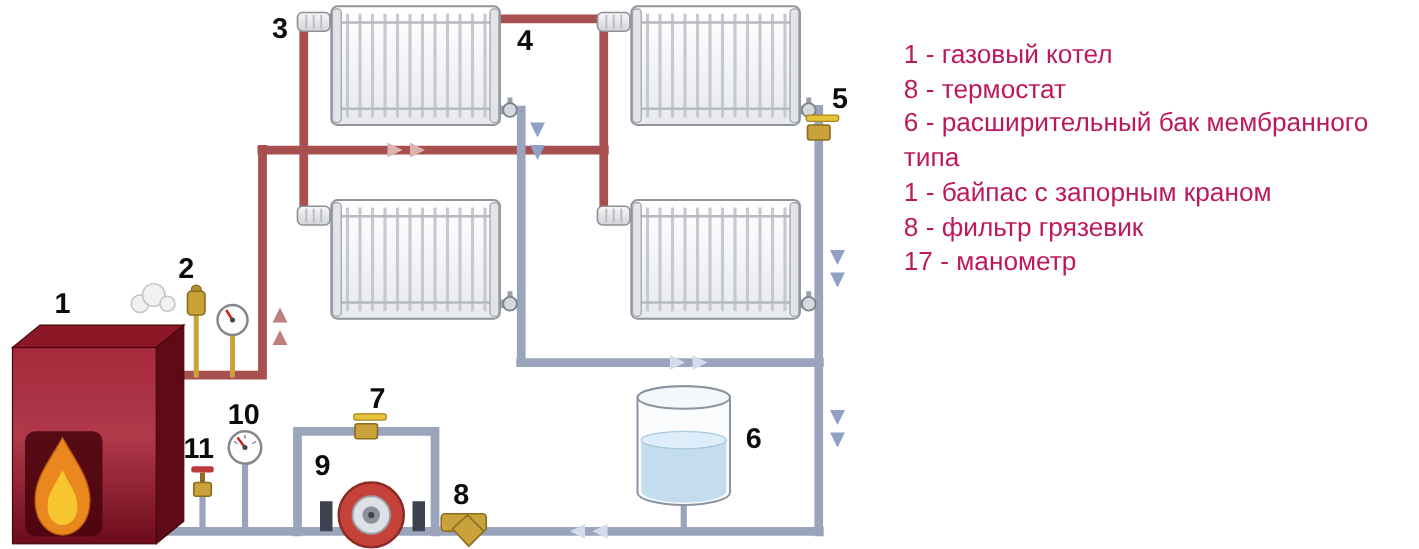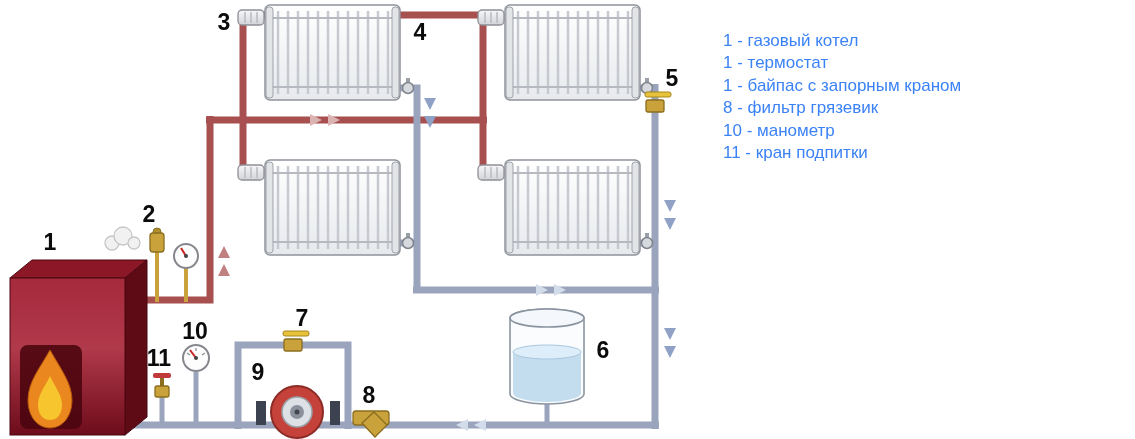--- a/index.html
+++ b/index.html
@@ -9,21 +9,21 @@
     font-family:"Liberation Sans", sans-serif;
   }
   .stage svg { position:absolute; left:0; top:0; }
   .callout {
     font-family:"Liberation Sans", sans-serif;
     font-weight:bold; font-size:23px; fill:#0b0b0b;
     text-anchor:middle;
   }
   .legend {
     position:absolute; left:723px; top:30px; width:382px;
-    font-size:17px; line-height:1.32; color:#3b82f6;
+    font-size:21px; line-height:1.32; color:#be185d;
   }
   .legend-item { margin:0; }
 </style>
 </head>
 <body>
 
 <div class="stage">
 
   <svg width="1135" height="439" viewBox="0 0 1135 439">
     <defs>
@@ -183,20 +183,20 @@
     <text class="callout" x="603" y="358">6</text>
     <text class="callout" x="302" y="326">7</text>
     <text class="callout" x="369" y="403">8</text>
     <text class="callout" x="258" y="380">9</text>
     <text class="callout" x="195" y="339">10</text>
     <text class="callout" x="159" y="366">11</text>
   </svg>
 
   <div class="legend">
     <div class="legend-item">1 - газовый котел</div>
-    <div class="legend-item">1 - термостат</div>
+    <div class="legend-item">8 - термостат</div>
+    <div class="legend-item">6 - расширительный бак мембранного типа</div>
     <div class="legend-item">1 - байпас с запорным краном</div>
     <div class="legend-item">8 - фильтр грязевик</div>
-    <div class="legend-item">10 - манометр</div>
-    <div class="legend-item">11 - кран подпитки</div>
+    <div class="legend-item">17 - манометр</div>
   </div>
 
 </div>
 
 </body></html>

